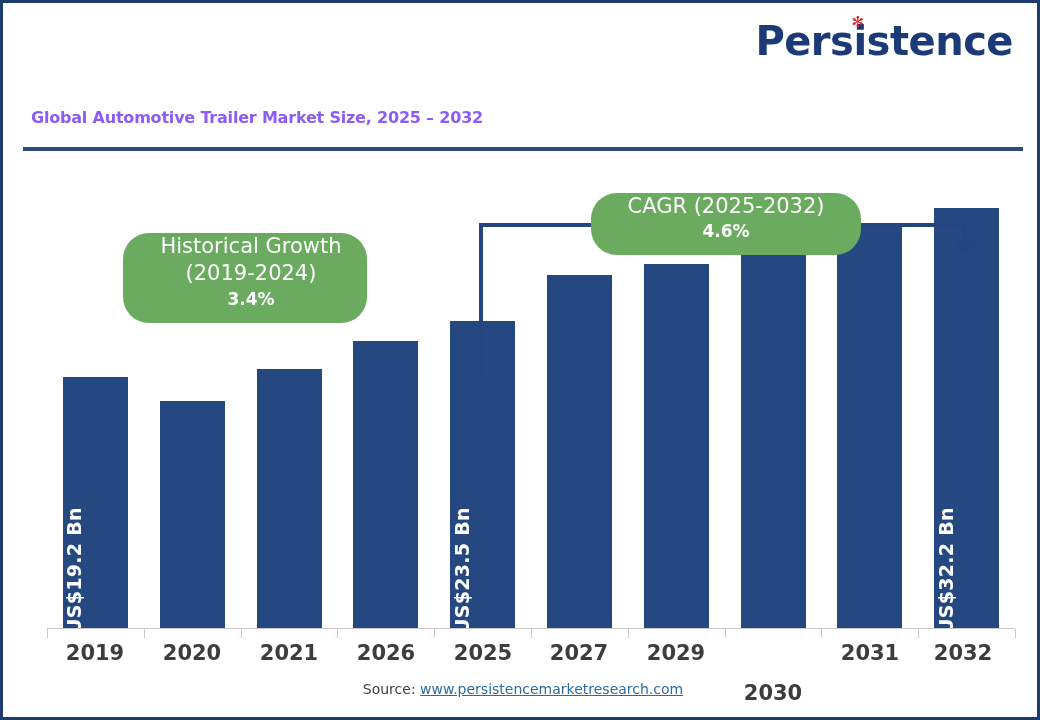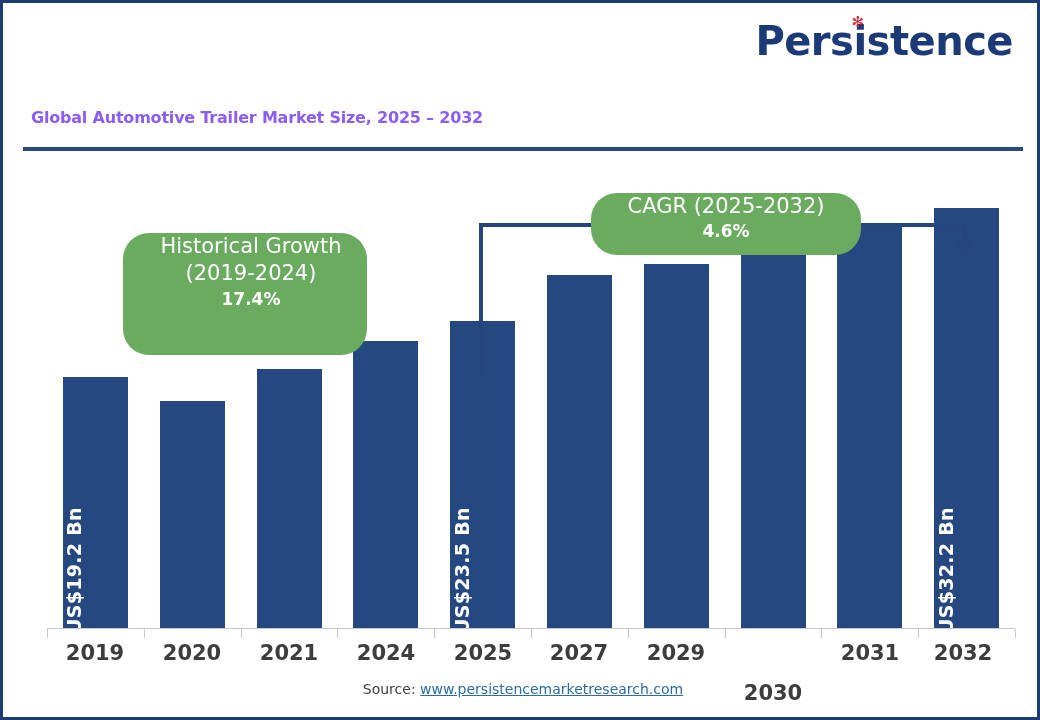--- a/index.html
+++ b/index.html
@@ -134,21 +134,21 @@
     font-family: "DejaVu Sans", sans-serif;
     display: flex;
     flex-direction: column;
     align-items: center;
     box-sizing: border-box;
   }
   .callout .line1 { font-size: 21px; line-height: 1.3; font-weight: normal; }
   .callout .line2 { font-size: 21px; line-height: 1.3; font-weight: normal; }
   .callout .value { font-size: 17px; line-height: 1.35; font-weight: bold; }
 
-  #hist-callout { left: 120px; top: 230px; width: 244px; height: 122px; padding-left: 12px; }
+  #hist-callout { left: 120px; top: 230px; width: 244px; height: 90px; padding-left: 12px; }
   #cagr-callout { left: 588px; top: 190px; width: 270px; height: 62px; }
 
   
   .conn {
     position: absolute;
     background: #24457e;
   }
   #conn-v-left  { left: 476px; top: 220px; width: 4px;  height: 156px; }
   #conn-h-left  { left: 476px; top: 220px; width: 120px; height: 4px; }
   #conn-h-right { left: 850px; top: 220px; width: 114px; height: 4px; }
@@ -223,39 +223,39 @@
         <div class="tick" style="left: 625px;"></div>
         <div class="tick" style="left: 722px;"></div>
         <div class="tick" style="left: 818px;"></div>
         <div class="tick" style="left: 915px;"></div>
         <div class="tick" style="left: 1012px;"></div>
       </div>
     <div id="xlabels">
         <div class="x-label" style="left: 44px;">2019</div>
         <div class="x-label" style="left: 141px;">2020</div>
         <div class="x-label" style="left: 238px;">2021</div>
-        <div class="x-label" style="left: 335px;">2024</div>
+        <div class="x-label" style="left: 335px;">2026</div>
         <div class="x-label" style="left: 432px;">2025</div>
         <div class="x-label" style="left: 528px;">2027</div>
         <div class="x-label" style="left: 625px;">2029</div>
         <div class="x-label" style="left: 722px; margin-top: 40px;">2030</div>
         <div class="x-label" style="left: 819px;">2031</div>
         <div class="x-label" style="left: 912px;">2032</div>
       </div>
 
     <div class="conn" id="conn-v-left"></div>
     <div class="conn" id="conn-h-left"></div>
     <div class="conn" id="conn-h-right"></div>
     <div class="conn" id="conn-v-right"></div>
     <div id="conn-arrow"></div>
 
     <div class="callout" id="hist-callout">
       <div class="line1">Historical Growth</div>
       <div class="line2">(2019-2024)</div>
-      <div class="value">17.4%</div>
+      <div class="value">3.4%</div>
     </div>
 
     <div class="callout" id="cagr-callout">
       <div class="line1">CAGR (2025-2032)</div>
       <div class="value">4.6%</div>
     </div>
   </div>
 
   <div id="source">
     <span>Source: </span><a href="#">www.persistencemarketresearch.com</a>

